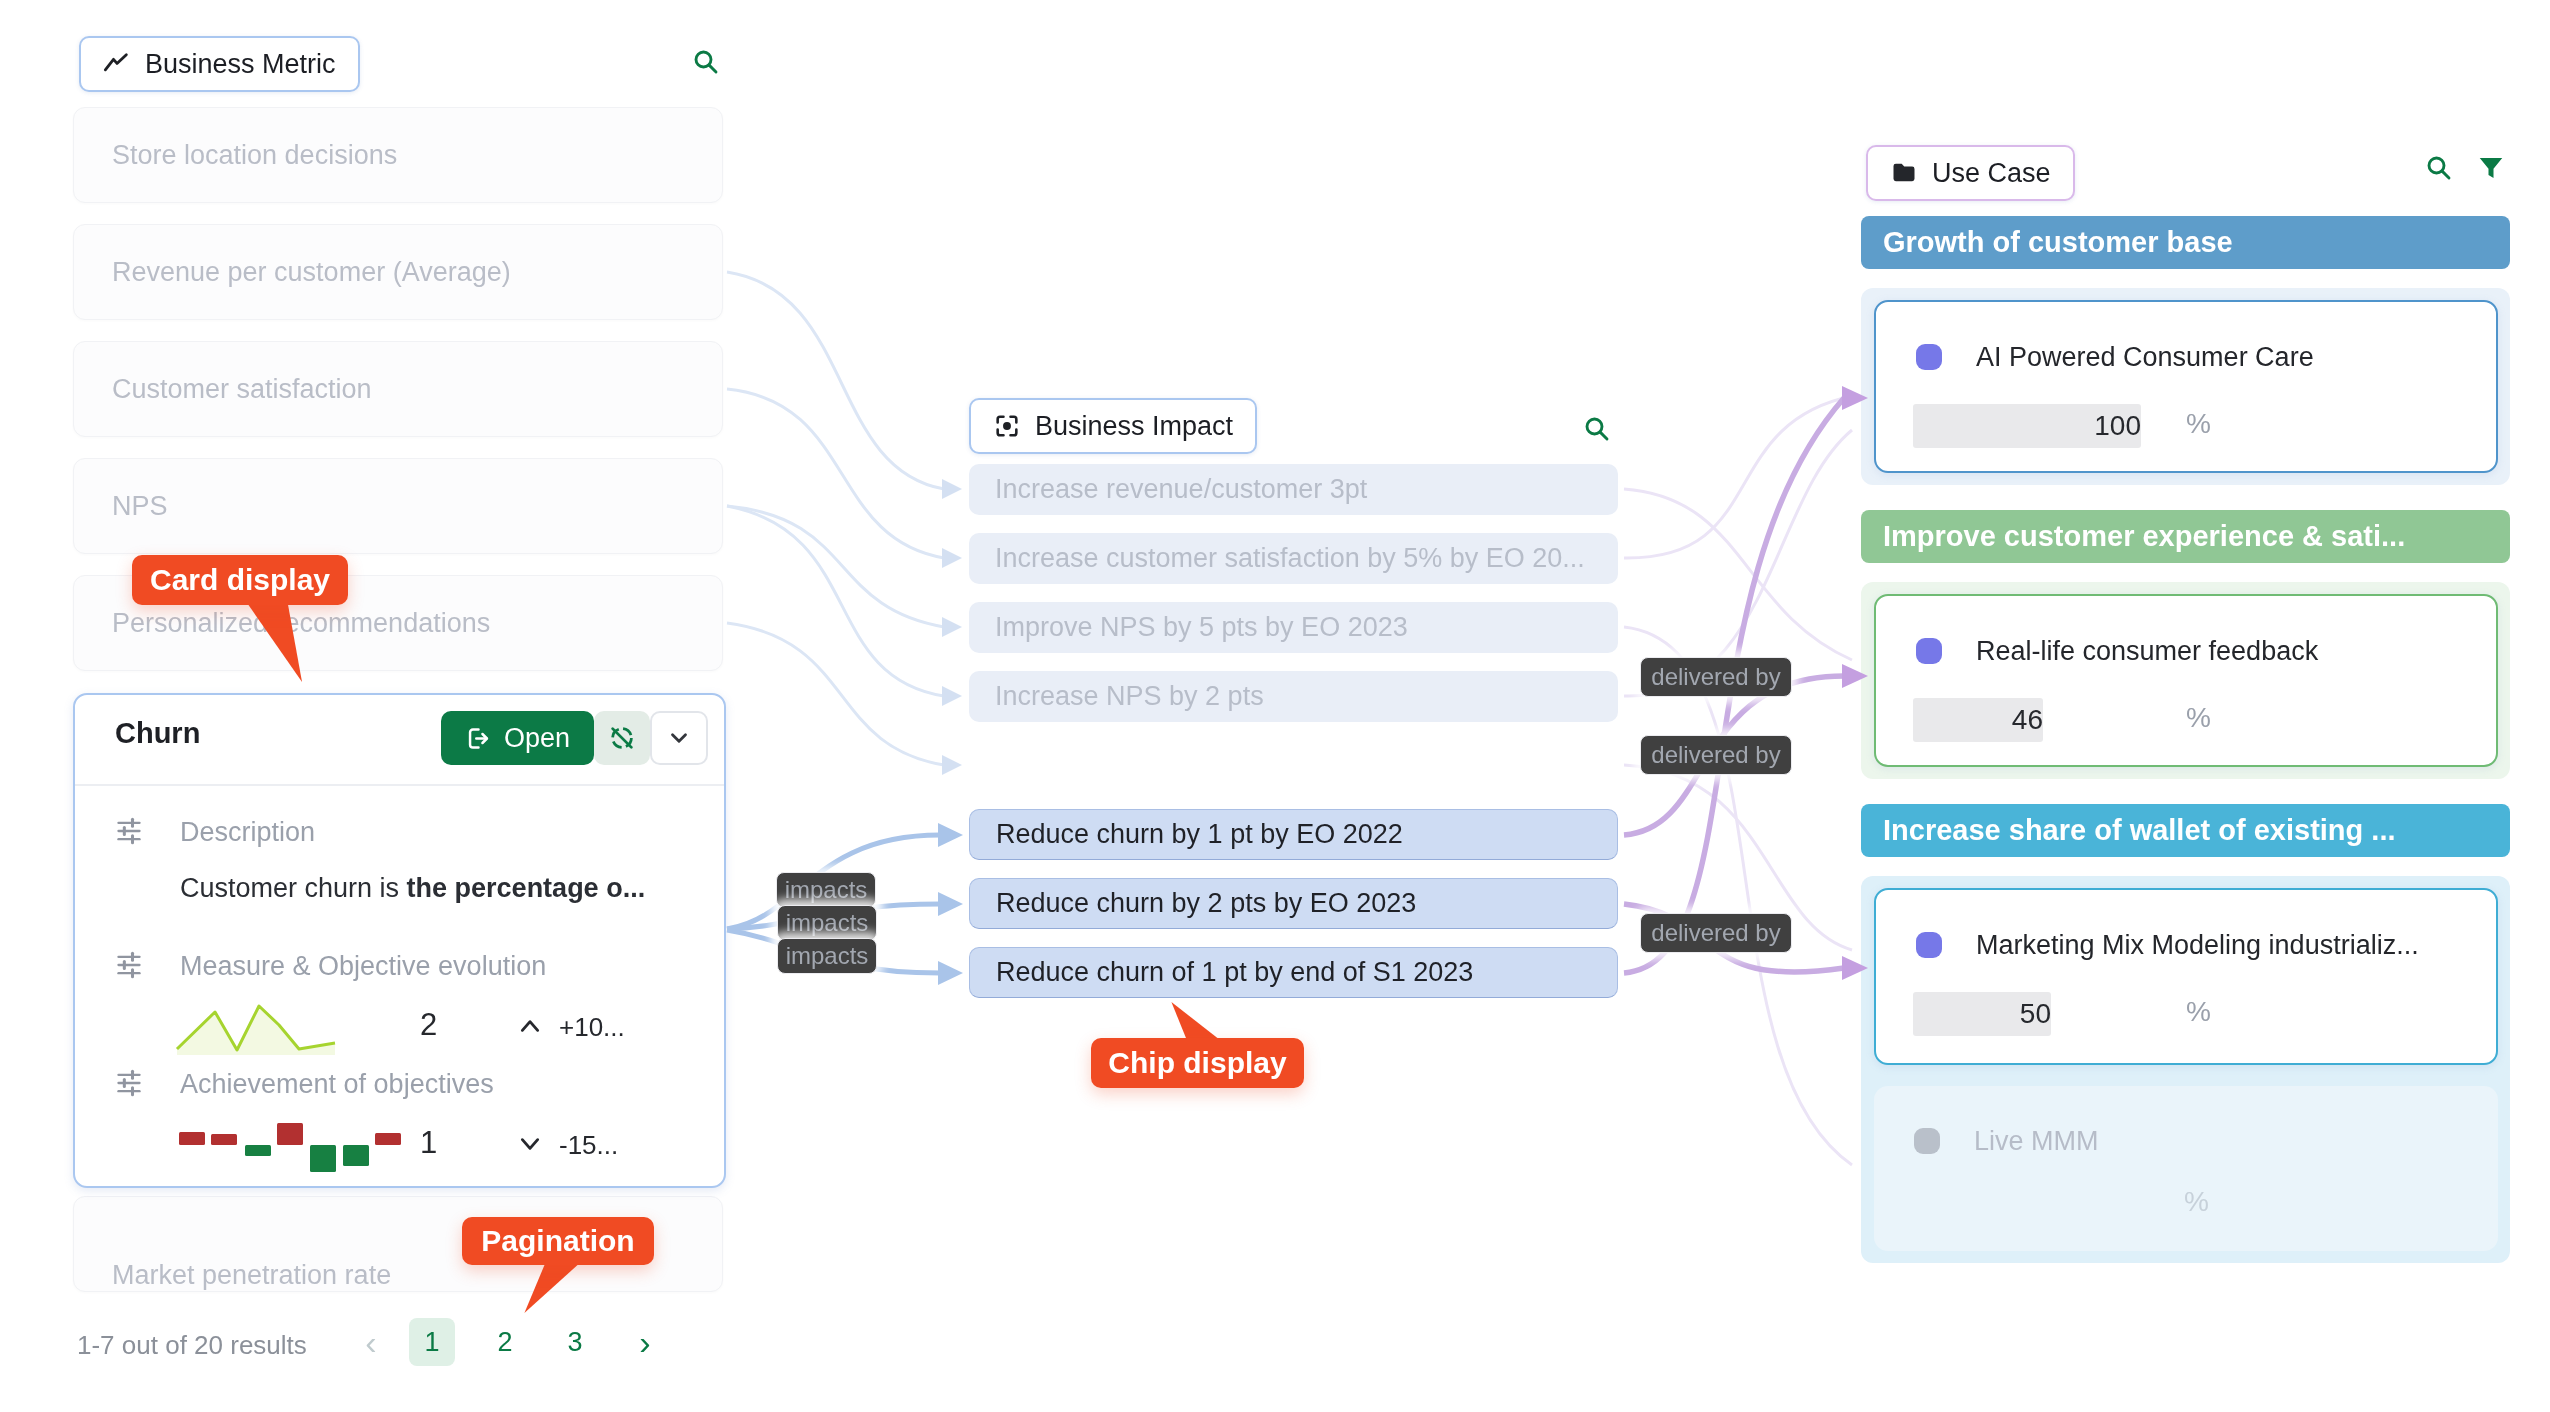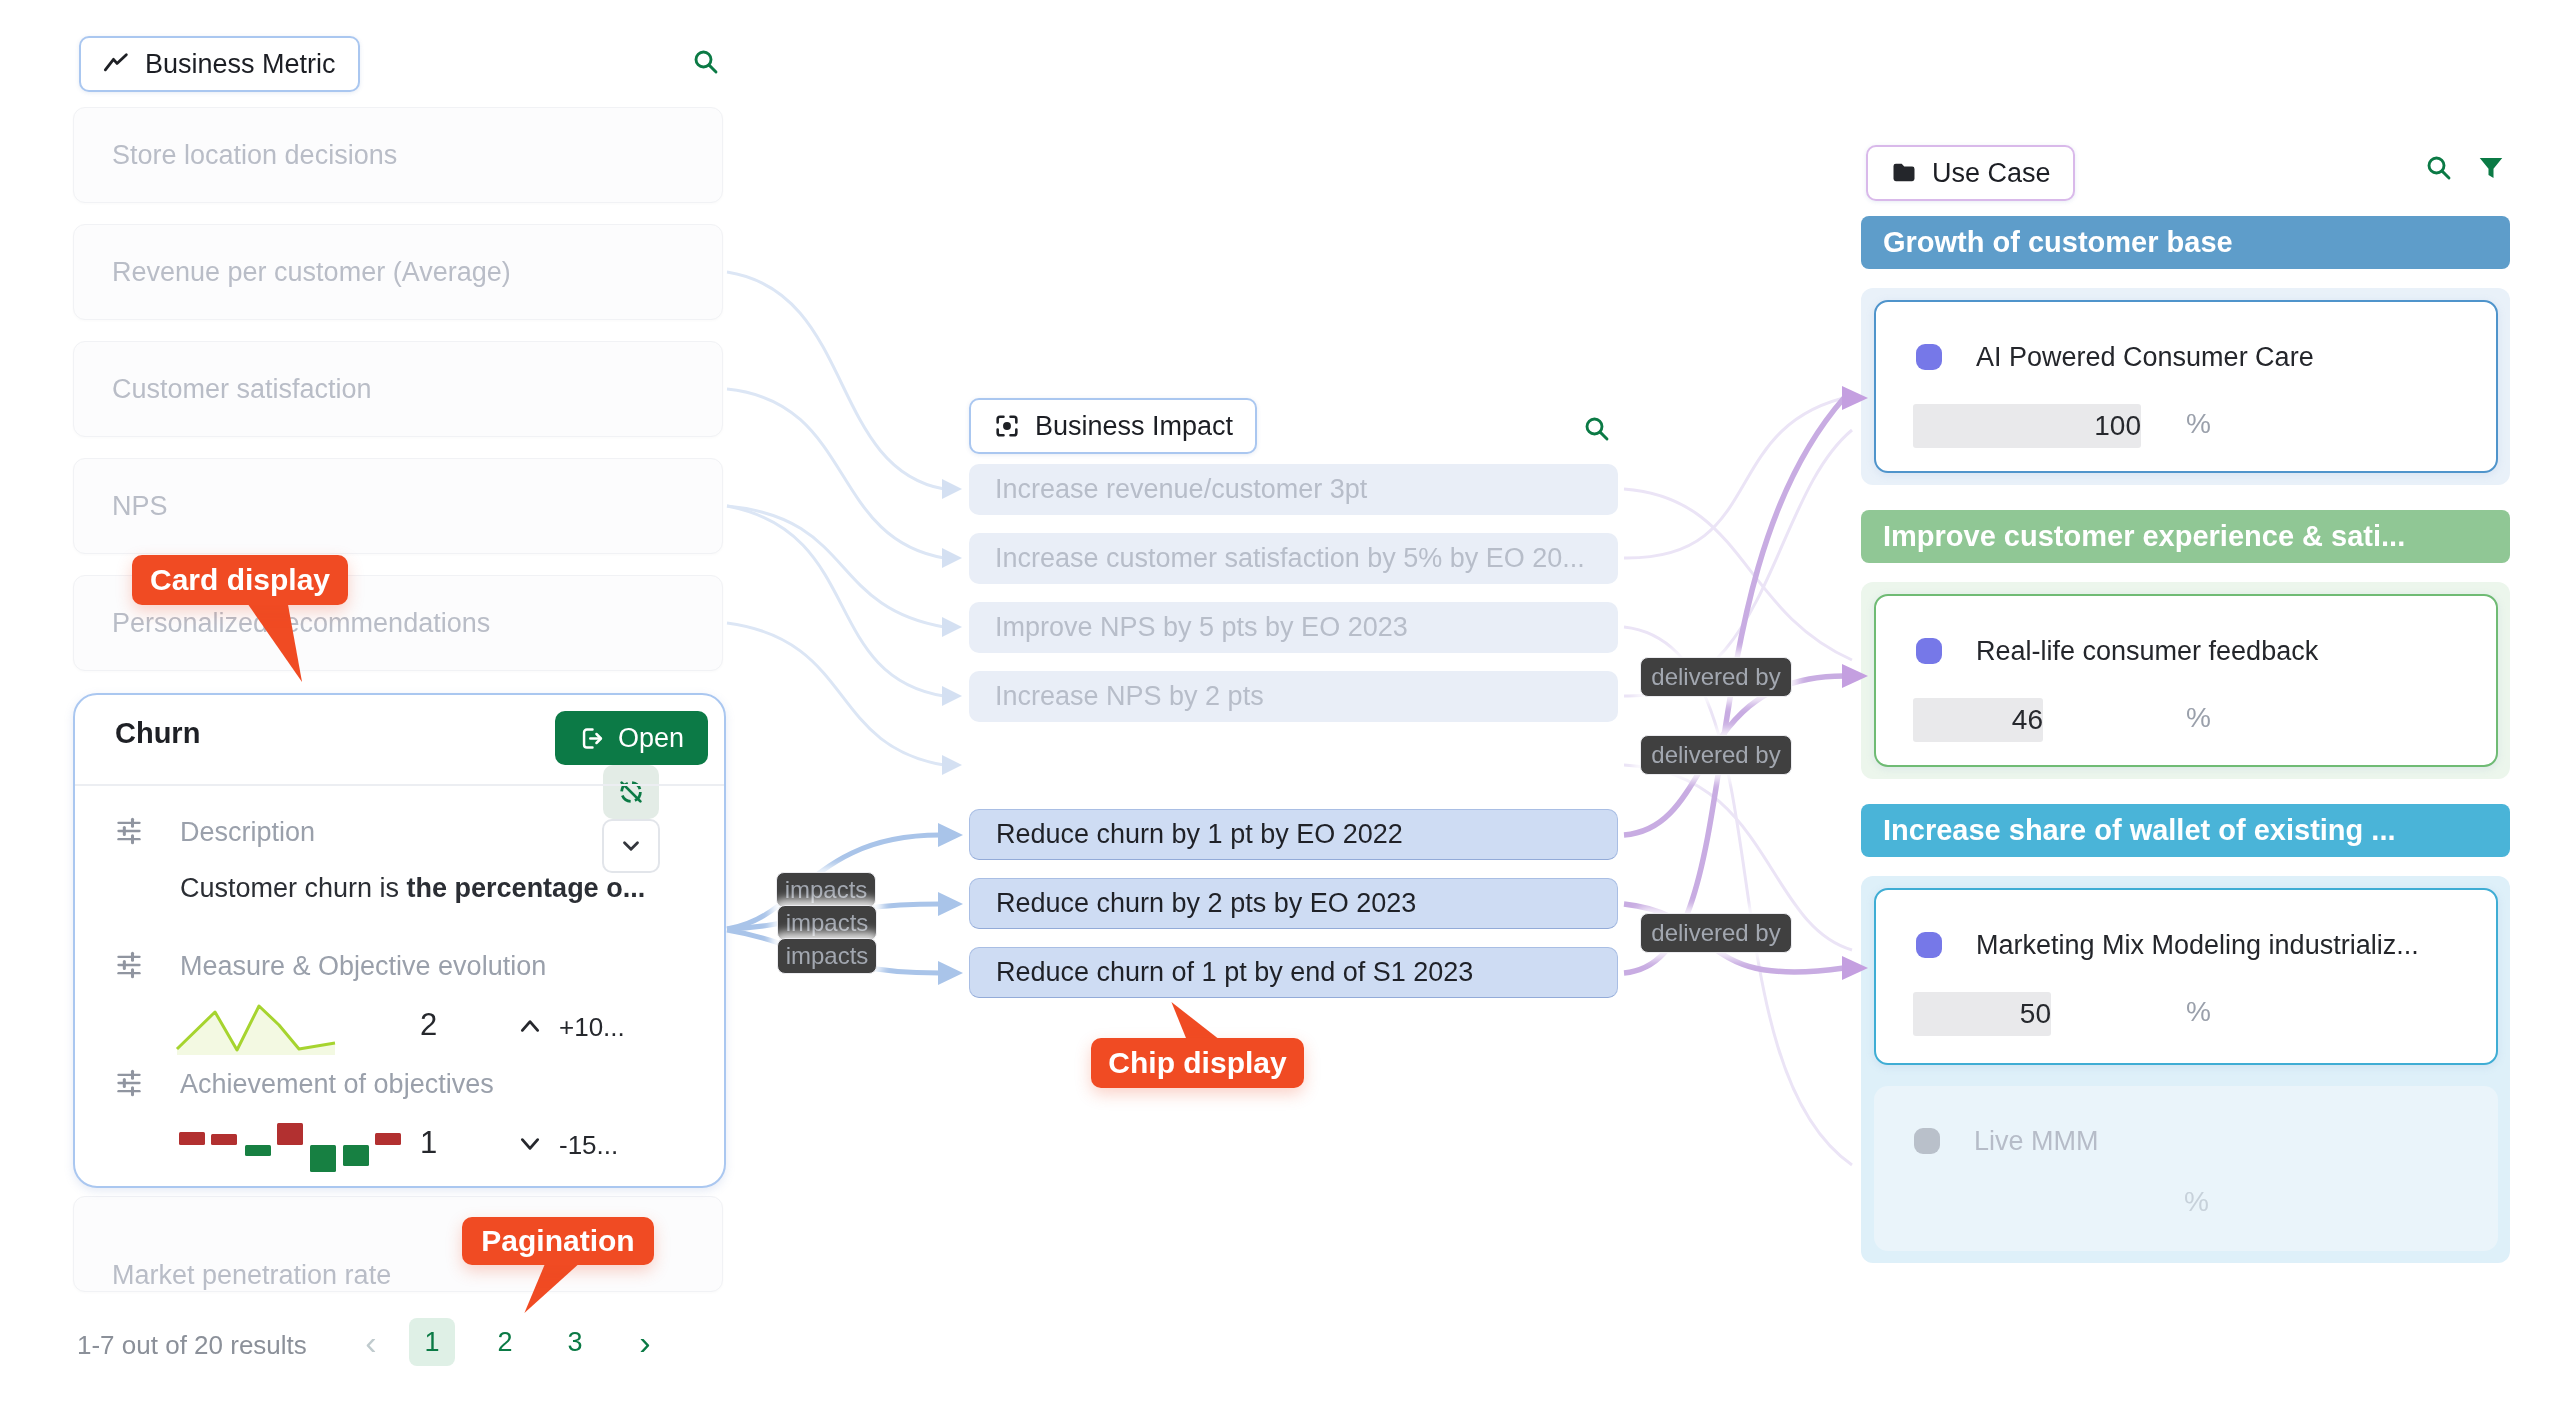--- a/index.html
+++ b/index.html
@@ -15,24 +15,24 @@
   .type-header.purple{border-color:#d9b9ea;}
 
   
   .list-item{position:absolute;left:73px;width:650px;height:96px;background:#fcfcfd;
     border:1.5px solid #f1f2f5;border-radius:12px;display:flex;align-items:center;
     padding-left:38px;box-sizing:border-box;font-size:27px;color:#b9bdc7;z-index:10;
     box-shadow:0 1px 3px rgba(0,0,0,.025);}
 
   
   .churn-card{position:absolute;left:73px;top:693px;width:653px;height:495px;background:#fff;
-    border:2px solid #aac7f0;border-radius:24px;box-sizing:border-box;z-index:11;
+    border:2px solid #aac7f0;border-radius:14px;box-sizing:border-box;z-index:11;
     box-shadow:0 3px 10px rgba(110,140,200,.18);}
   .churn-title{position:absolute;left:40px;top:22px;font-size:29px;font-weight:700;color:#1e2025;}
-  .btn-row{position:absolute;right:16px;top:16px;display:flex;align-items:center;flex-direction:column;}
+  .btn-row{position:absolute;right:16px;top:16px;display:flex;align-items:center;}
   .btn-open{display:flex;align-items:center;gap:12px;background:#0c7a46;border:none;border-radius:10px;
     height:54px;padding:0 24px;color:#fff;font-size:27px;font-family:inherit;cursor:pointer;}
   .btn-sync{width:56px;height:54px;background:#e3ece6;border:none;border-radius:10px;display:flex;
     align-items:center;justify-content:center;cursor:pointer;}
   .btn-caret{width:58px;height:54px;background:#fff;border:2px solid #e2e5ea;border-radius:10px;
     display:flex;align-items:center;justify-content:center;box-sizing:border-box;cursor:pointer;}
   .card-divider{position:absolute;left:0;right:0;top:89px;height:2px;background:#eceef2;}
   .field-label{position:absolute;font-size:27px;color:#9aa0ab;}
   .field-icon{position:absolute;left:40px;}
   .desc-text{position:absolute;left:105px;top:178px;font-size:27px;color:#2b2e34;}

